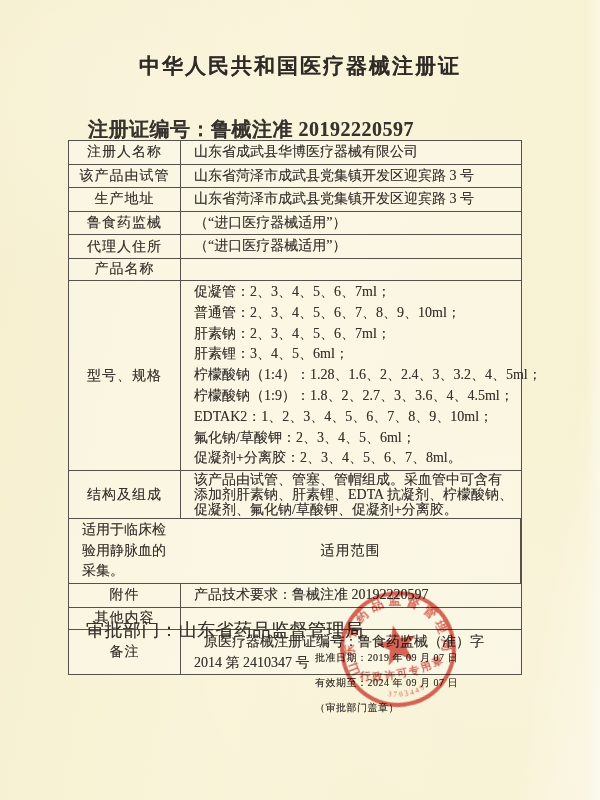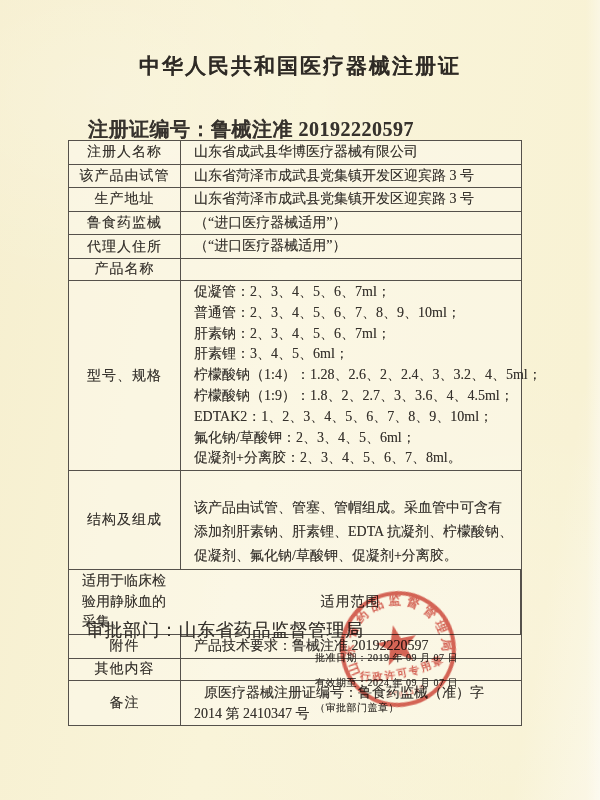--- a/index.html
+++ b/index.html
@@ -45,21 +45,21 @@
     text-align:center; letter-spacing:1px;
     padding:1px 2px; min-height:21px;
   }
   .cell.value{
     padding:1px 6px 1px 13px;
     display:flex; flex-direction:column; justify-content:center;
     line-height:20.6px; min-height:21px;
   }
   .spec-line{ line-height:20.8px; white-space:nowrap; }
   .trow.remark .cell.value{ line-height:21px; text-indent:10px; }
-  .trow.structure .cell.value{ line-height:24px;margin-top:24px; }
+  .trow.structure .cell.value{ line-height:15px; }
 
   .dept-line{
     position:absolute; left:86px; top:618px;
     font-size:18px; letter-spacing:0.5px;
     text-shadow:0 0 0.4px rgba(40,35,30,0.5);
   }
   .dates-block{
     position:absolute; left:315px; top:650px;
     font-size:10px; letter-spacing:0.5px;
     text-shadow:0 0 0.4px rgba(40,35,30,0.5);
@@ -120,21 +120,21 @@
       <div class="trow">
         <div class="cell label">产品名称</div>
       </div>
       <div class="trow">
         <div class="cell label">型号、规格</div>
         <div class="cell value">
           <div class="spec-line">促凝管：2、3、4、5、6、7ml；</div>
           <div class="spec-line">普通管：2、3、4、5、6、7、8、9、10ml；</div>
           <div class="spec-line">肝素钠：2、3、4、5、6、7ml；</div>
           <div class="spec-line">肝素锂：3、4、5、6ml；</div>
-          <div class="spec-line">柠檬酸钠（1:4）：1.28、2.6、2、2.4、3、3.2、4、5ml；</div>
+          <div class="spec-line">柠檬酸钠（1:4）：1.28、1.6、2、2.4、3、3.2、4、5ml；</div>
           <div class="spec-line">柠檬酸钠（1:9）：1.8、2、2.7、3、3.6、4、4.5ml；</div>
           <div class="spec-line">EDTAK2：1、2、3、4、5、6、7、8、9、10ml；</div>
           <div class="spec-line">氟化钠/草酸钾：2、3、4、5、6ml；</div>
           <div class="spec-line">促凝剂+分离胶：2、3、4、5、6、7、8ml。</div>
         </div>
       </div>
       <div class="trow structure">
         <div class="cell label">结构及组成</div>
         <div class="cell value">该产品由试管、管塞、管帽组成。采血管中可含有添加剂肝素钠、肝素锂、EDTA 抗凝剂、柠檬酸钠、促凝剂、氟化钠/草酸钾、促凝剂+分离胶。</div>
       </div>

